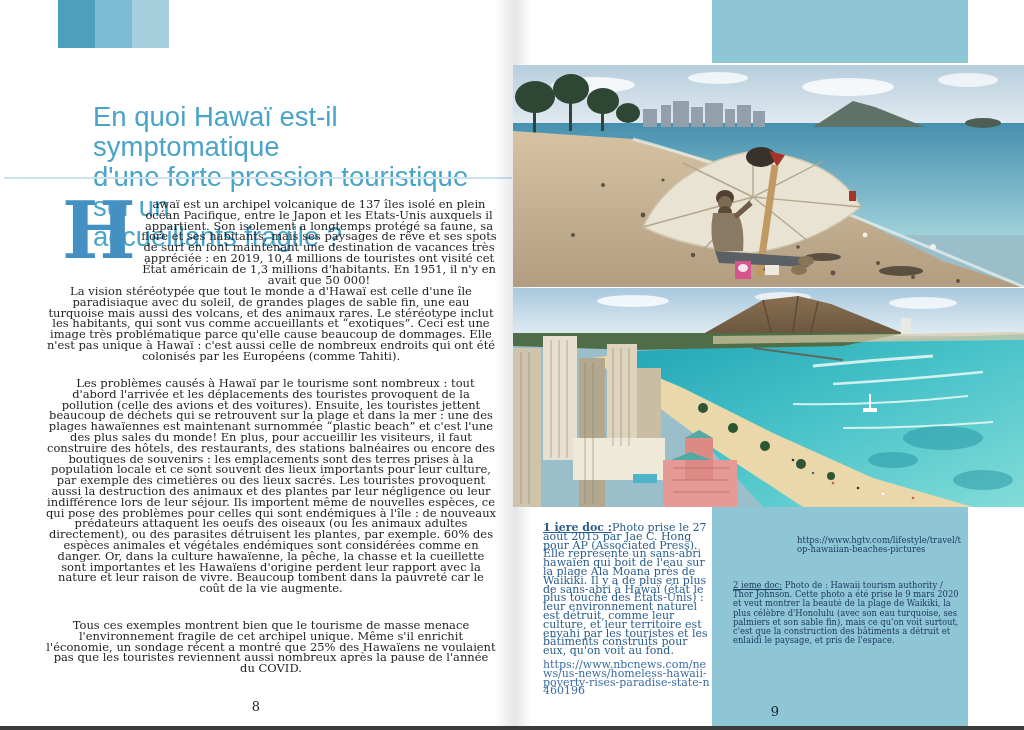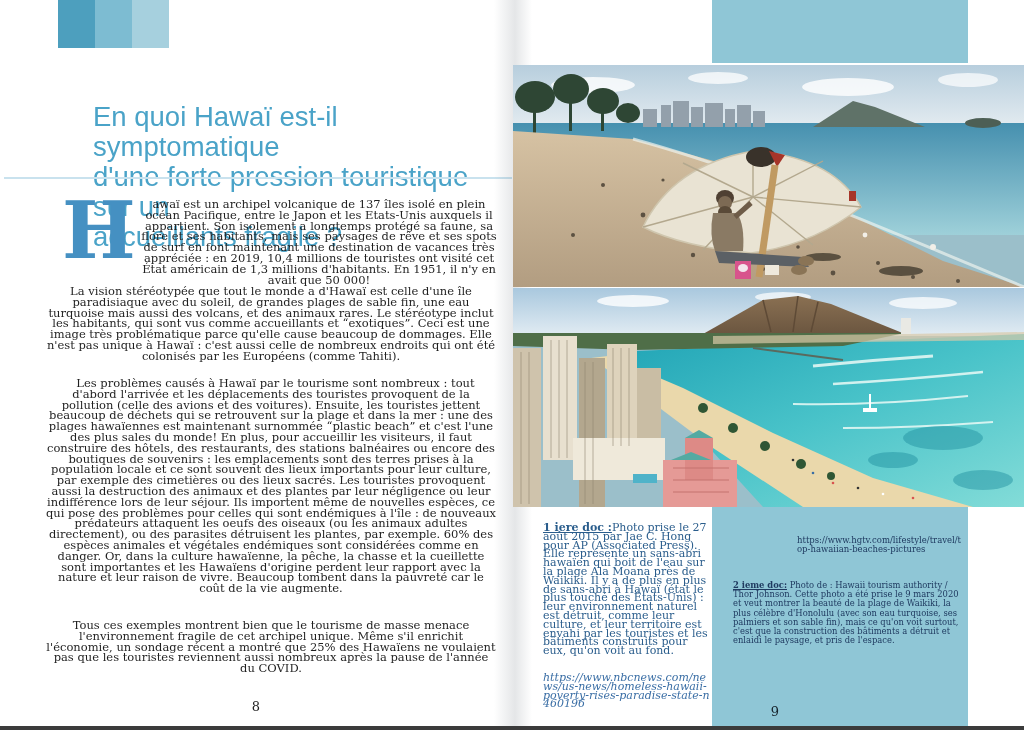--- a/index.html
+++ b/index.html
@@ -40,28 +40,28 @@
   .teal-top{left:712px;top:0;width:256px;height:63px;background:var(--teal);}
   .photo{left:513px;width:511px;overflow:hidden;background:#9bbfca;}
   .photo1{top:65px;height:222px;}
   .photo2{top:288px;height:219px;}
   .photo svg{display:block;width:100%;height:100%;}
 
   .cap1{left:543px;top:524px;width:167px;font-size:11px;line-height:8.8px;
         color:var(--caption-blue);}
   .cap1 p{margin:0;}
   .clabel{font-weight:bold;text-decoration:underline;}
-  .cap1 .clink{margin-top:18px;color:var(--link-blue);word-break:break-all;cursor:pointer;font-style:italic;}
+  .cap1 .clink{margin-top:5px;color:var(--link-blue);word-break:break-all;cursor:pointer;}
 
   .teal-bottom{left:712px;top:507px;width:256px;height:220px;background:var(--teal);}
   .clink2{position:absolute;left:85px;top:29px;width:166px;margin:0;
           font-size:8.5px;line-height:9.2px;color:var(--caption-navy);word-break:break-all;cursor:pointer;}
   .cap2text{position:absolute;left:21px;top:74px;width:230px;margin:0;
             font-size:8.4px;line-height:9.2px;color:var(--caption-navy);}
-  .clabel2{font-weight:bold;text-decoration:underline;}
+  .clabel2{font-weight:normal;text-decoration:underline;}
   .pnum9{position:absolute;left:48px;bottom:8px;width:30px;text-align:center;
          font-size:13px;color:#15222b;}
 
   .bottom-bar{left:0;top:726px;width:1024px;height:4px;background:var(--bottom-bar);}
 </style>
 </head>
 <body>
 
 <div>
 

